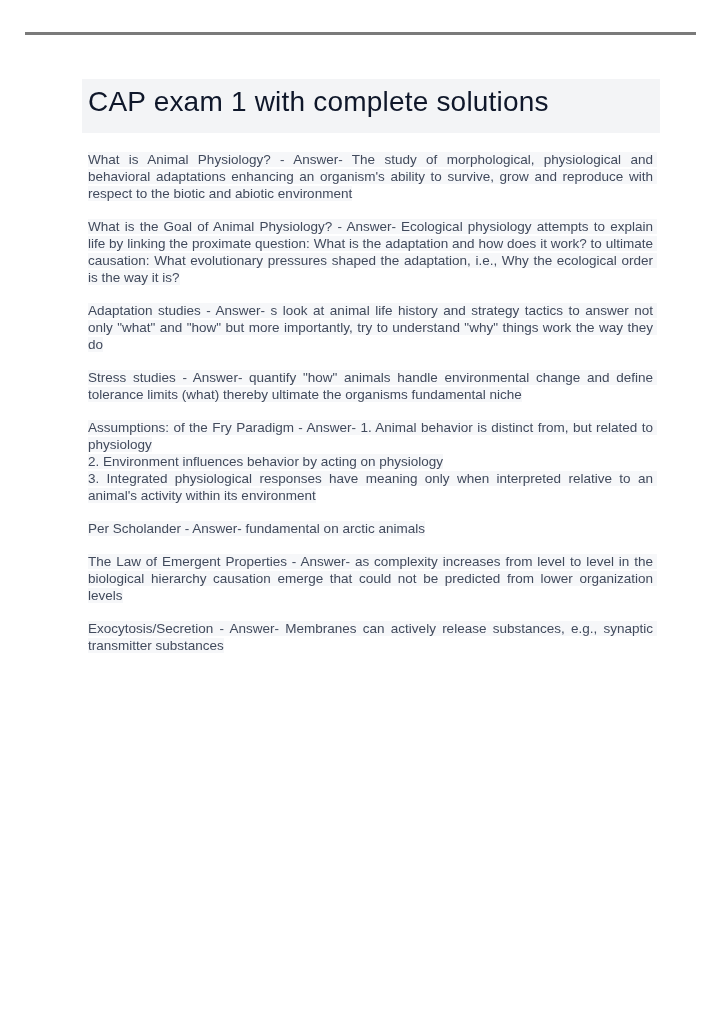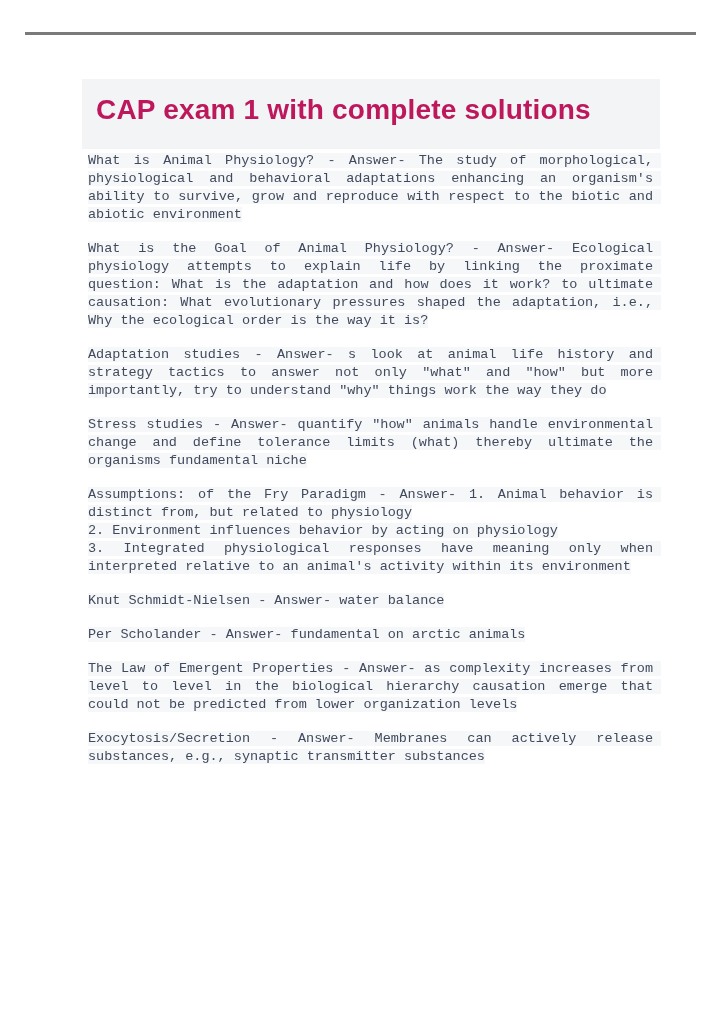--- a/index.html
+++ b/index.html
@@ -30,44 +30,43 @@
   .title-wrap {
     position: absolute;
     left: 82px;
     top: 79px;
     width: 578px;
     background: #f3f4f6;
     padding: 7px 0 15px 6px;
     box-sizing: border-box;
   }
   .title-wrap h1 {
-    margin: 8px;
+    margin: 0;
     font-size: 28px;
     line-height: 32px;
-    font-weight: 700;
-    color: #be185d;
+    font-weight: 400;
+    color: #0f172a;
     letter-spacing: 0.2px;
   }
   .content {
     position: absolute;
     left: 88px;
     top: 151px;
     width: 565px;
   }
   .content p {
     margin: 0 0 16px 0;
     font-size: 13.5px;
     line-height: 17px;
     color: #414a5c;
     text-align: justify;
     white-space: pre-wrap;
   }
   .content p span {
     background: rgba(240, 242, 245, 0.6);
-    font-family: Liberation Mono, monospace;
   }
 </style>
 </head>
 <body>
 
 <div class="page">
 
   <div class="top-rule"></div>
 
   <div class="title-wrap">
@@ -81,21 +80,20 @@
       <p><span>What is the Goal of Animal Physiology? - Answer- Ecological physiology attempts to explain life by linking the proximate question: What is the adaptation and how does it work? to ultimate causation: What evolutionary pressures shaped the adaptation, i.e., Why the ecological order is the way it is?</span></p>
 
       <p><span>Adaptation studies - Answer- s look at animal life history and strategy tactics to answer not only "what" and "how" but more importantly, try to understand "why" things work the way they do</span></p>
 
       <p><span>Stress studies - Answer- quantify "how" animals handle environmental change and define tolerance limits (what) thereby ultimate the organisms fundamental niche</span></p>
 
       <p><span>Assumptions: of the Fry Paradigm - Answer- 1. Animal behavior is distinct from, but related to physiology
 2. Environment influences behavior by acting on physiology
 3. Integrated physiological responses have meaning only when interpreted relative to an animal's activity within its environment</span></p>
 
-      <p><span>Knut Schmidt-Nielsen - Answer- water balance</span></p>
 
 
       <p><span>Per Scholander - Answer- fundamental on arctic animals</span></p>
 
       <p><span>The Law of Emergent Properties - Answer- as complexity increases from level to level in the biological hierarchy causation emerge that could not be predicted from lower organization levels</span></p>
 
 
       <p><span>Exocytosis/Secretion - Answer- Membranes can actively release substances, e.g., synaptic transmitter substances</span></p>
 
     </section>

